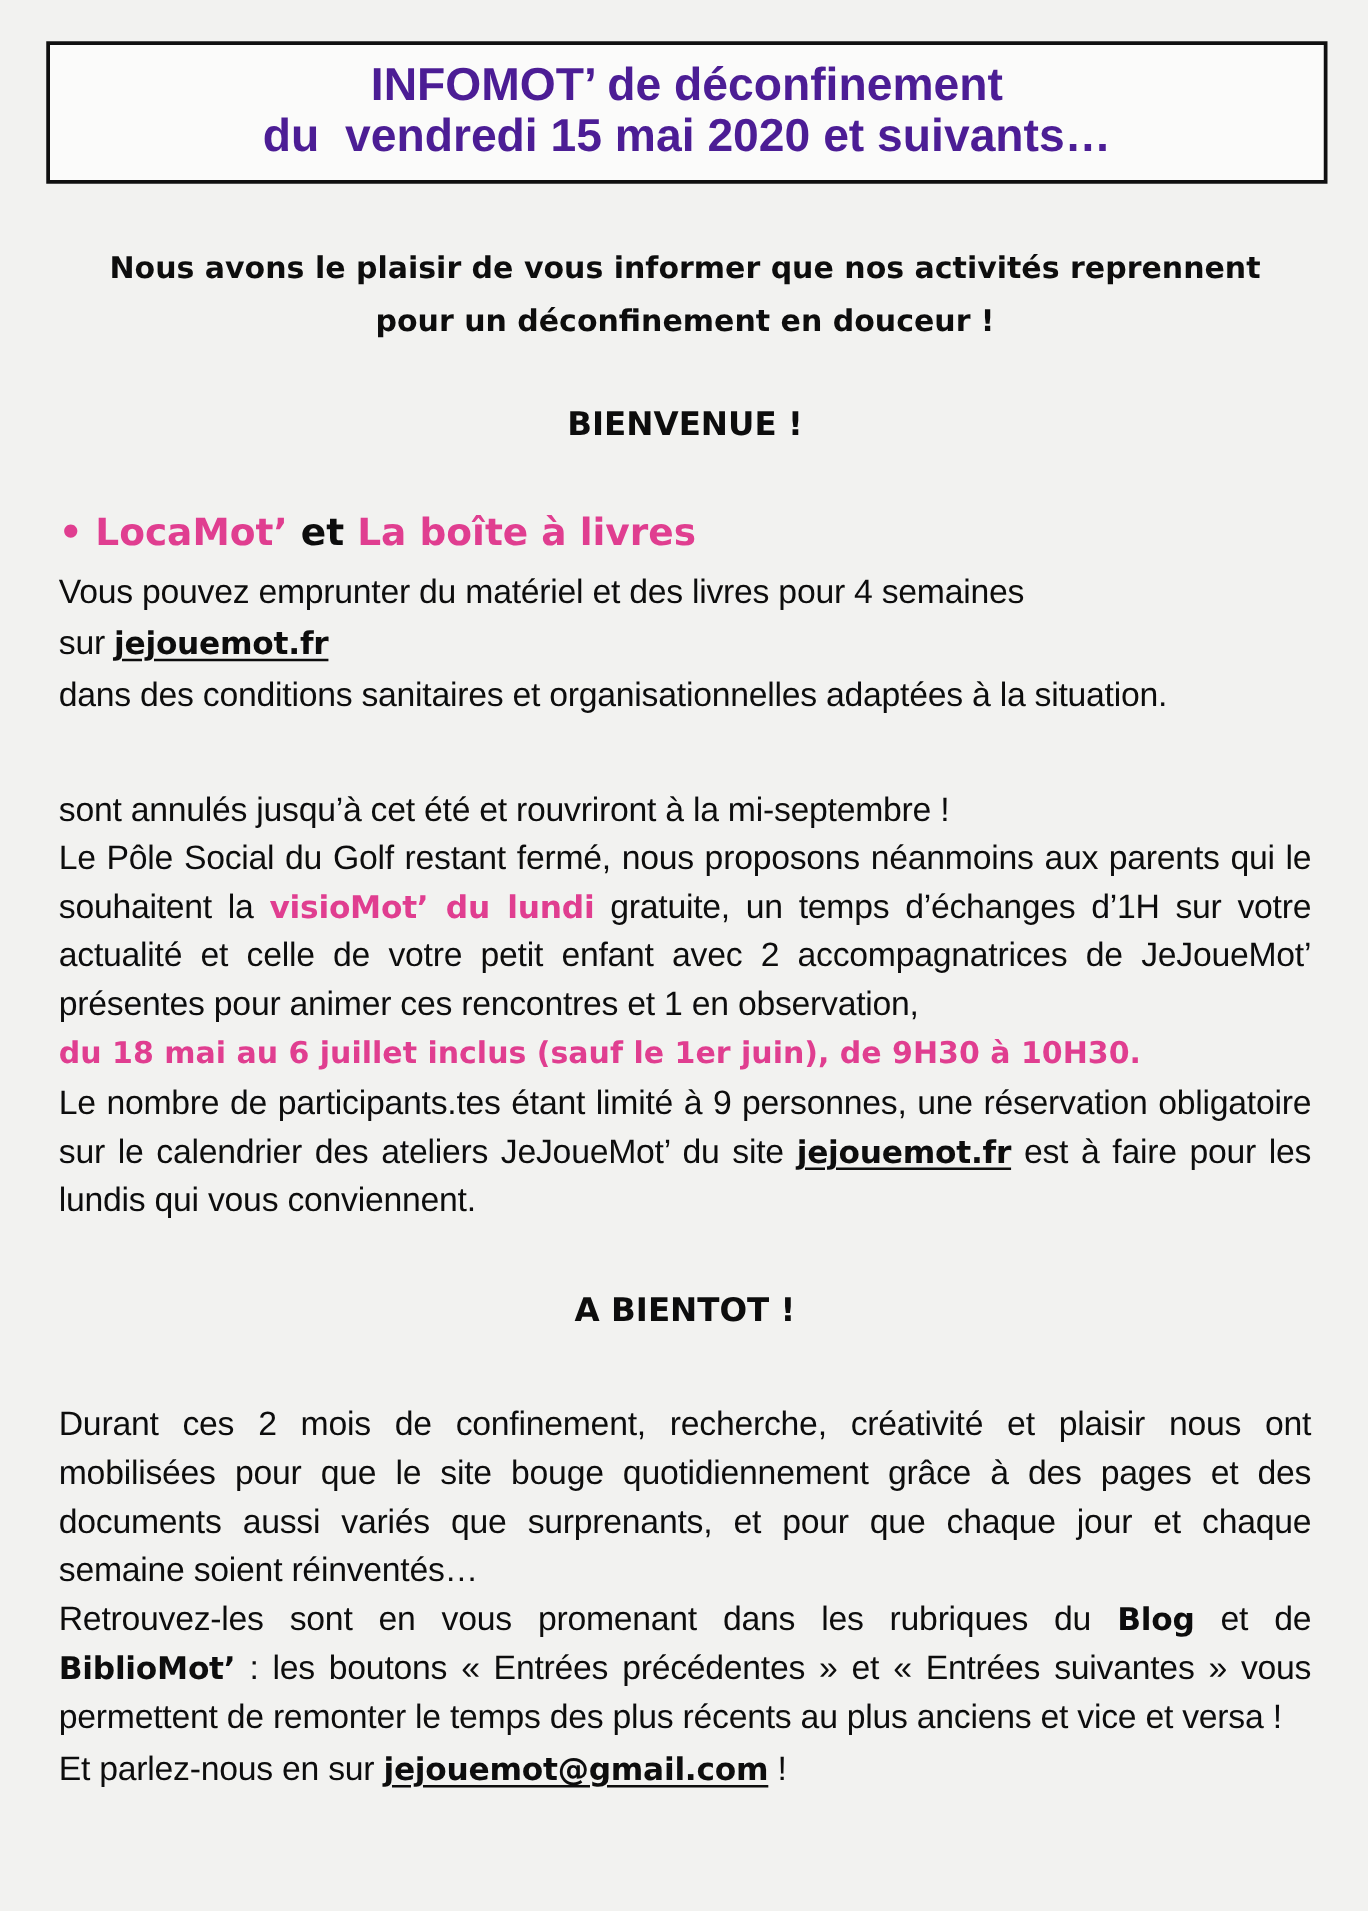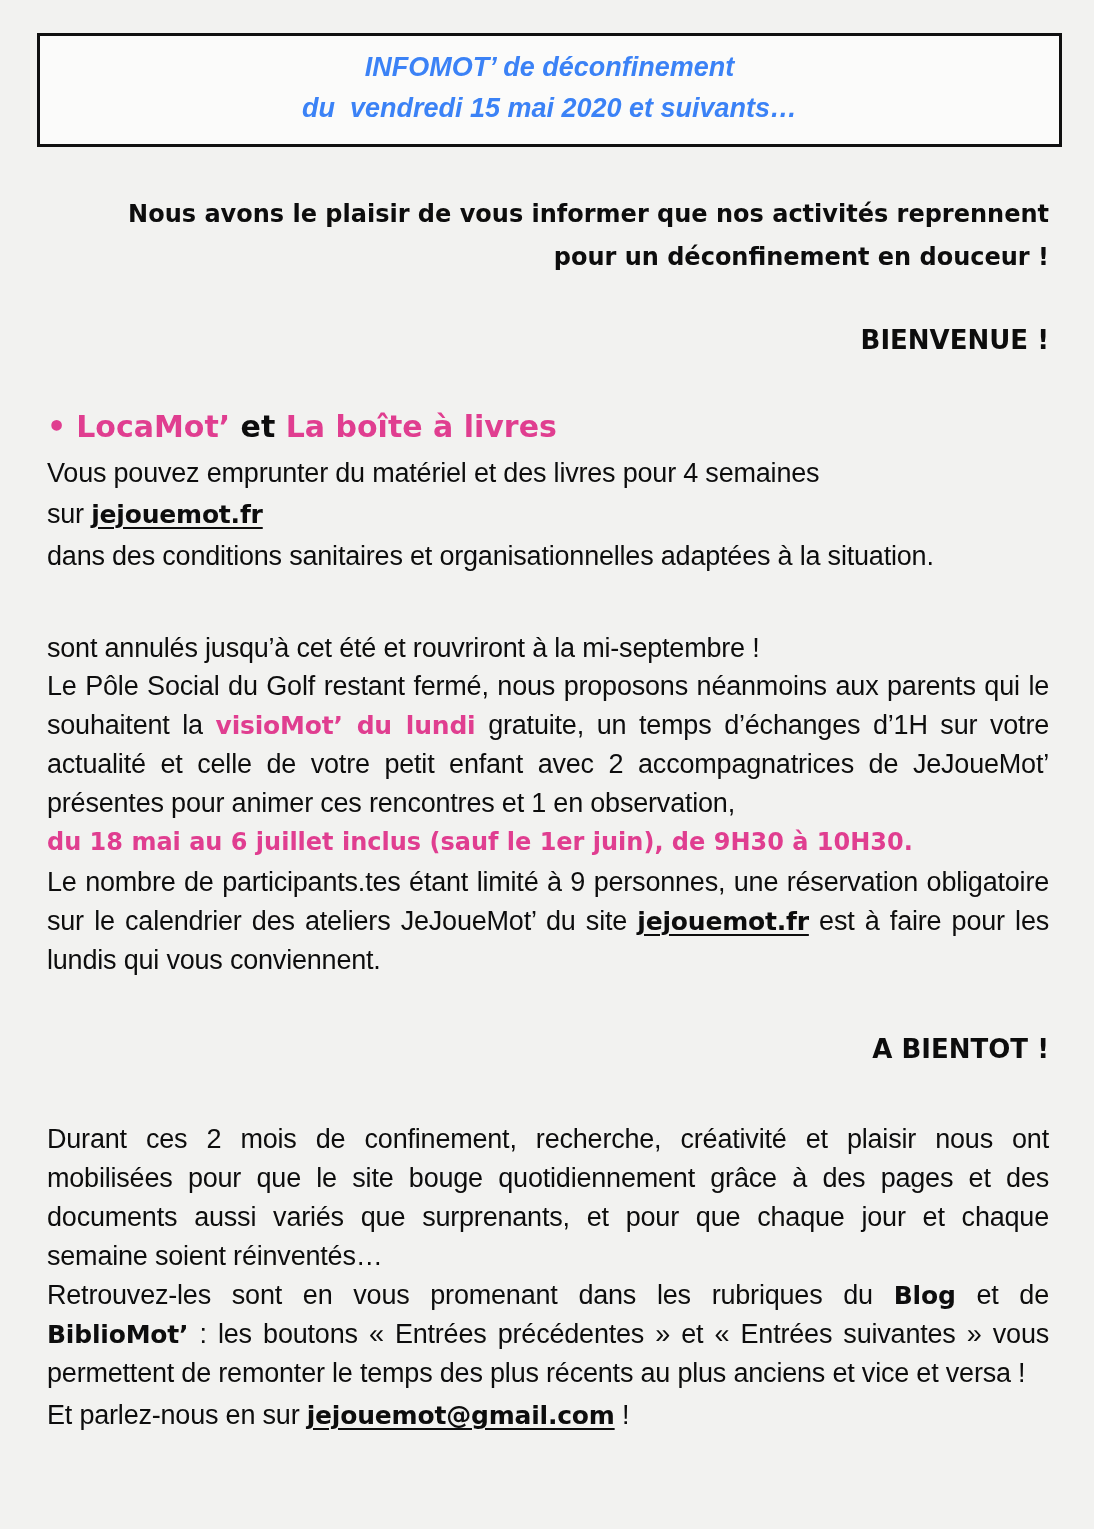--- a/index.html
+++ b/index.html
@@ -8,35 +8,34 @@
     height: 1529px;
     background: #f2f2f0;
     color: #0d0d0d;
     font-family: "Liberation Sans", sans-serif;
     overflow: hidden;
   }
   .page { box-sizing: border-box; padding: 33px 45px 0 47px; }
 
   .comic { font-family: "DejaVu Sans", sans-serif; font-weight: bold; }
   .pink  { color: #e03e90; }
-  .center { text-align: right; }
+  .center { text-align: center; }
 
   .header-box {
     border: 3px solid #101010;
     background: #fbfbfa;
     text-align: center;
     padding: 11px 8px 15px;
     margin: 0 -13px 0 -10px;
   }
   .hb-line {
     font-weight: bold;
-    font-size: 27px;
+    font-size: 37px;
     line-height: 41px;
-    color: #3b82f6;
-    font-style: italic;
+    color: #4c1d95;
   }
 
   .intro   { margin-top: 46px; font-size: 24px; line-height: 43px; }
   .welcome { margin-top: 46px; font-size: 26px; }
 
   .sec { margin-top: 54px; }
   .sec-title { font-size: 30px; margin-bottom: 10px; }
   .sec-title .bullet { margin-right: 10px; }
 
   .body-line { font-size: 27px; line-height: 38px; letter-spacing: -0.2px; }

